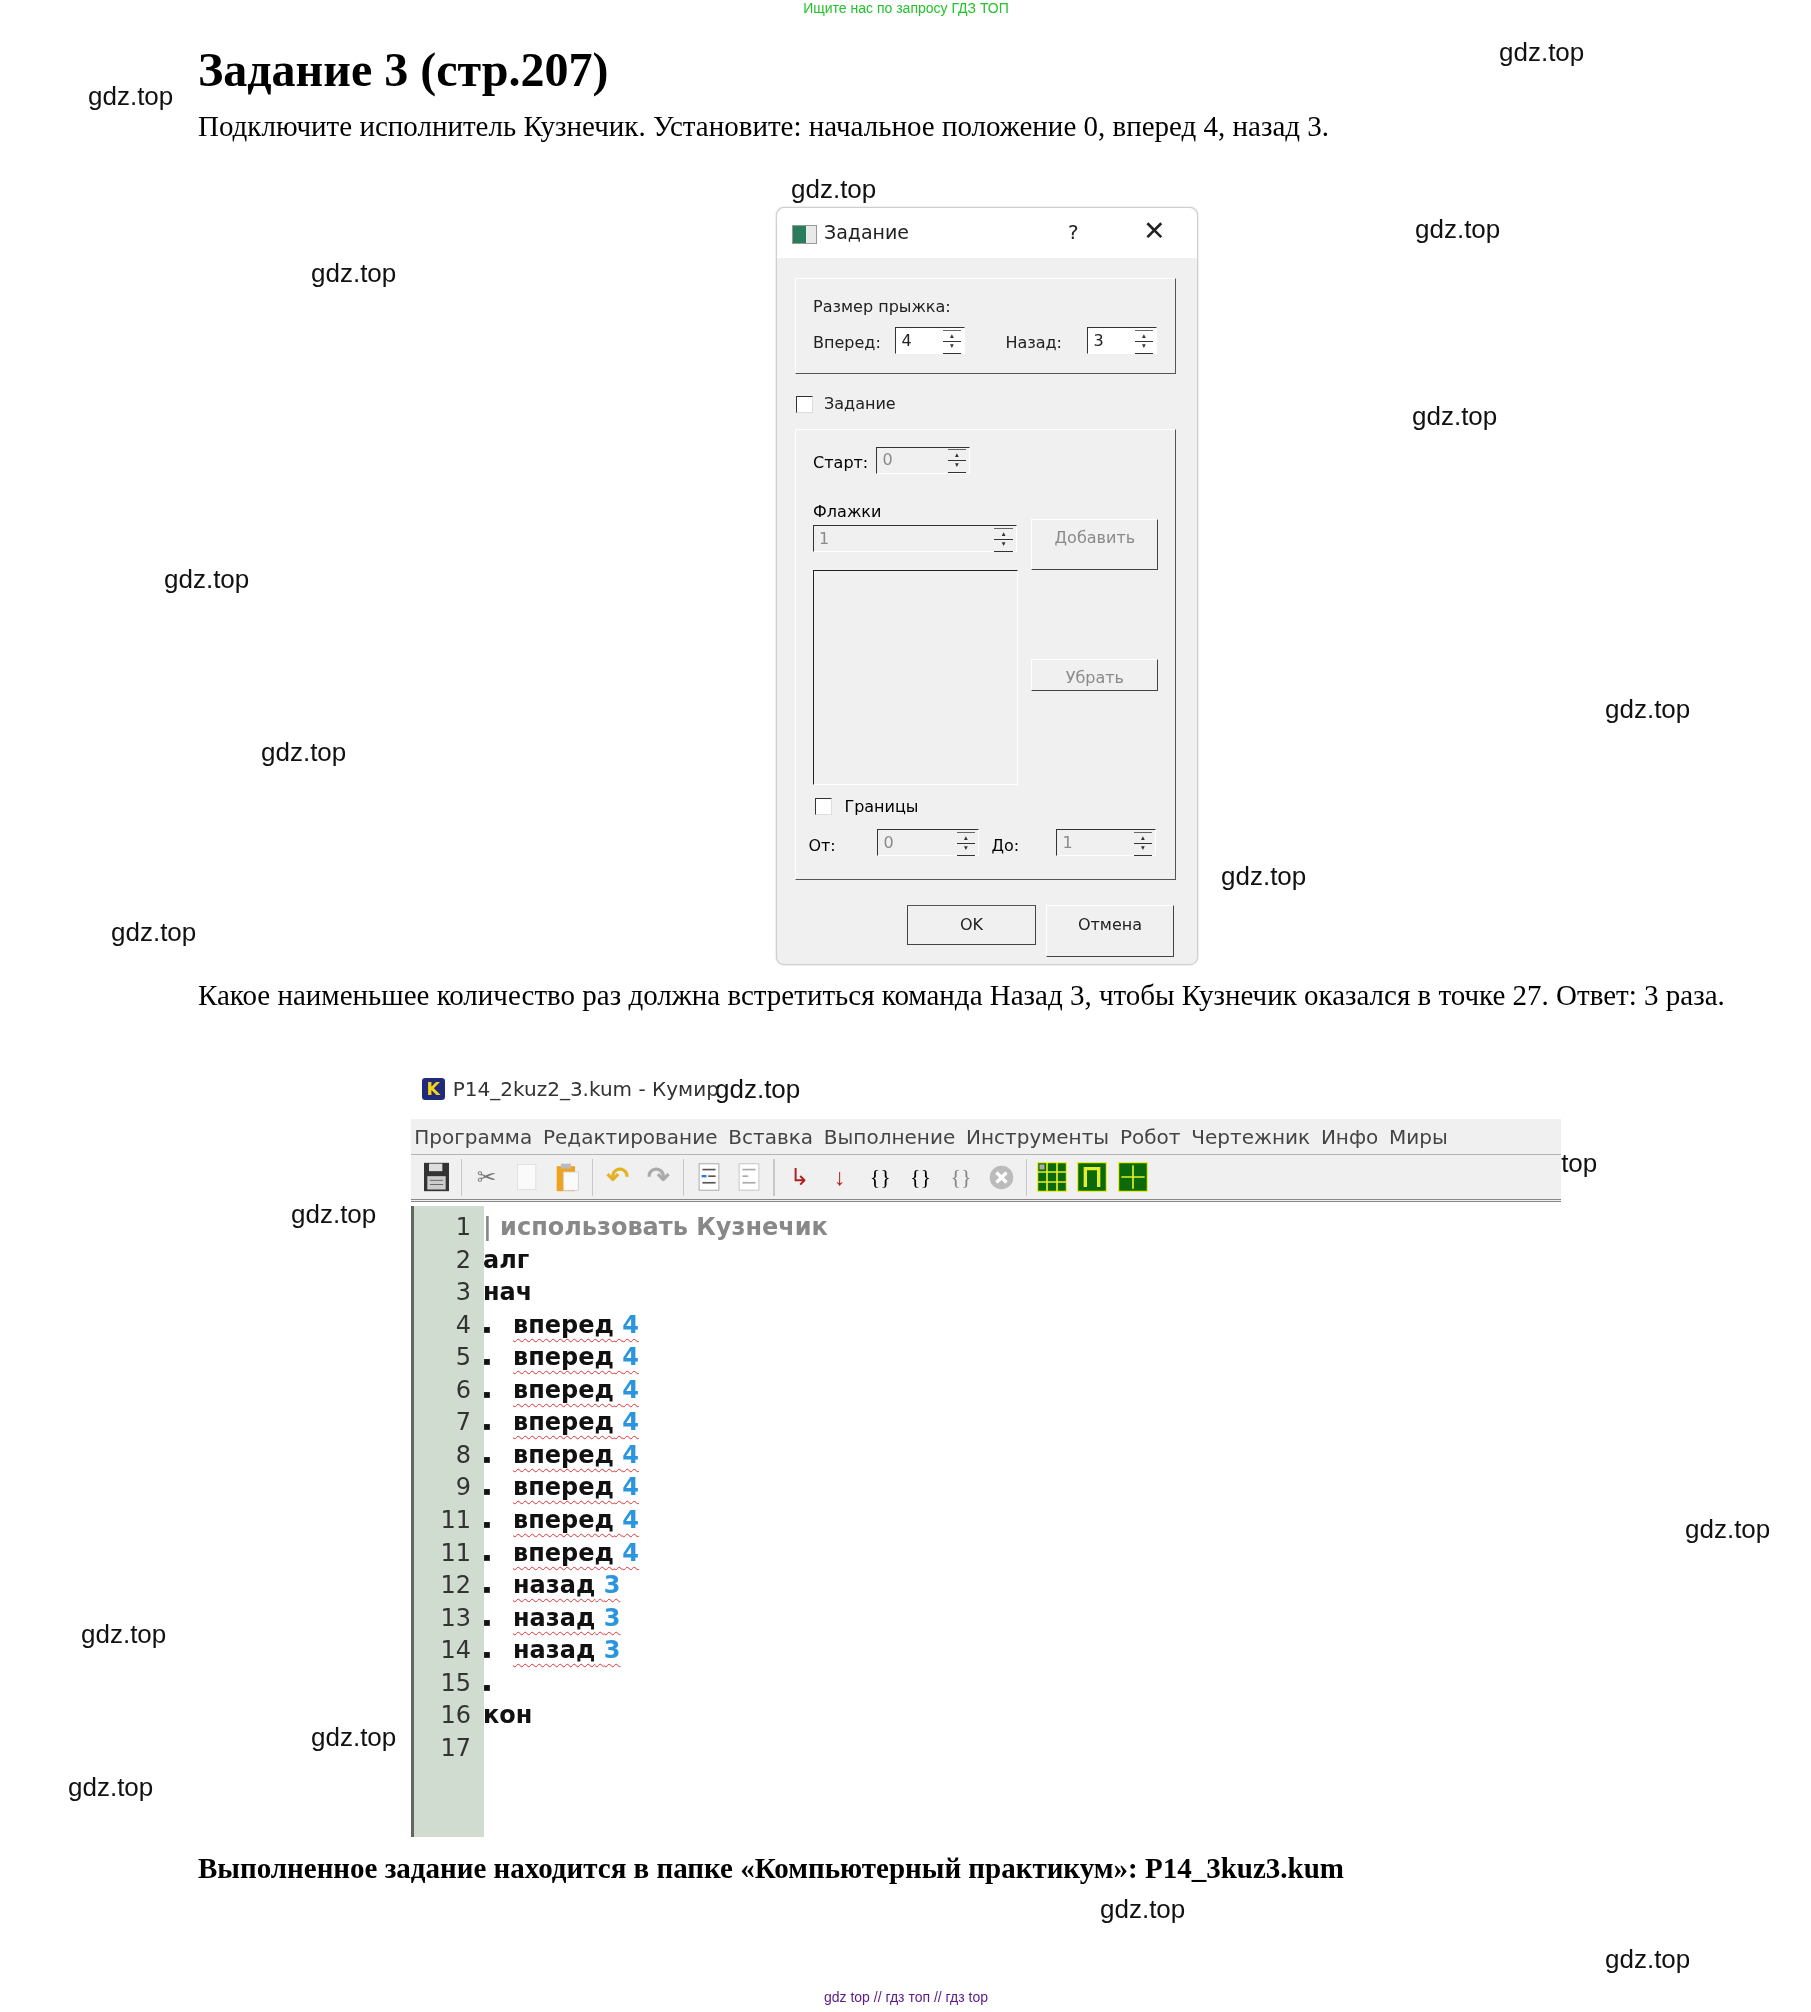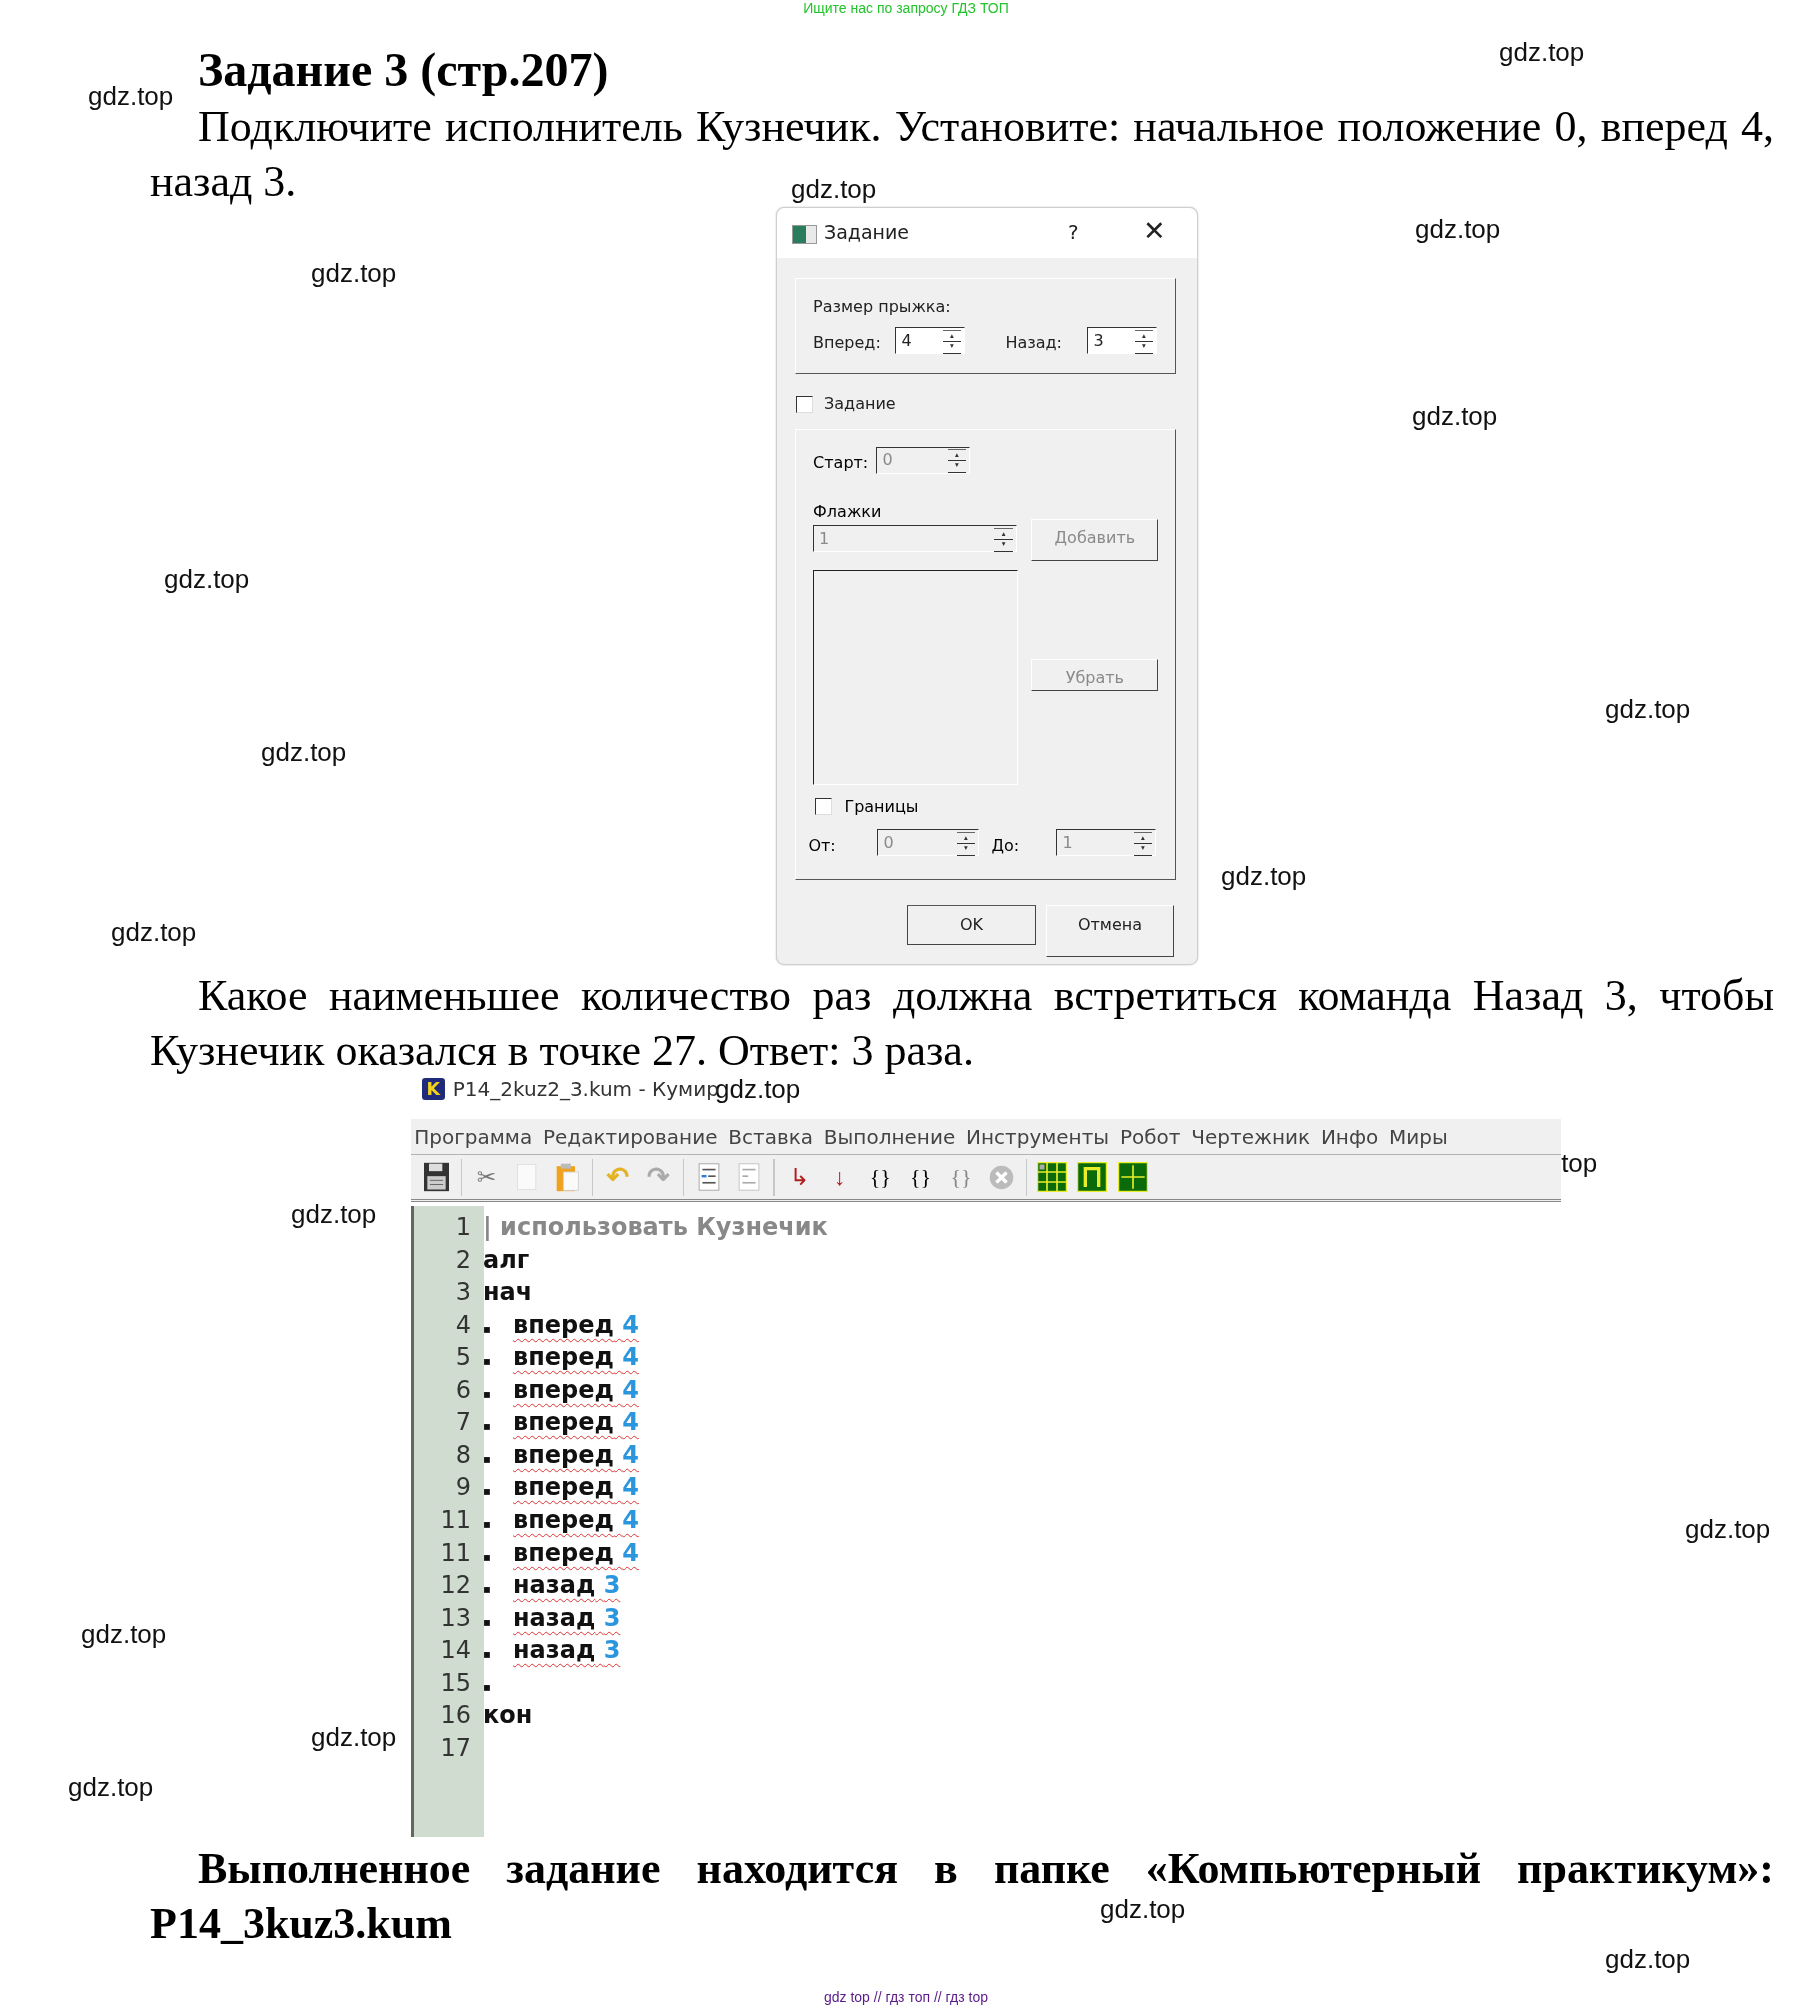--- a/index.html
+++ b/index.html
@@ -1,21 +1,21 @@
 <!DOCTYPE html>
 <html style="font-size:13.4px"><head>
 <meta charset="utf-8">
 <style>
   html, body { margin:0; padding:0; background:#fff; }
   body { width:1812px; height:2012px; position:relative; overflow:hidden; font-family:"Liberation Serif", serif; color:#000; }
   .abs { position:absolute; }
   .topbanner { left:0; width:1812px; top:0; text-align:center; font-family:"Liberation Sans", sans-serif; font-size:14px; color:#22c32b; line-height:16.7px; }
   .wm { font-family:"Liberation Sans", sans-serif; font-size:26px; color:#111; line-height:28px; white-space:nowrap; }
   .h-title { left:198px; top:43px; font-size:48px; font-weight:bold; line-height:53px; }
-  .para { font-size:44px; line-height:55px; }
+  .para { font-size:29px; line-height:55px; }
   .p1 { left:150px; top:99px; width:1624px; text-align:justify; text-align-last:left; text-indent:48px; }
   .p2 { left:150px; top:968px; width:1624px; text-align:justify; text-align-last:left; text-indent:48px; }
   .p3 { left:150px; top:1841px; width:1624px; font-weight:bold; text-indent:48px; text-align:justify; text-align-last:left; }
   .footer { left:0; width:1812px; top:1989px; text-align:center; font-family:"Liberation Sans", sans-serif; font-size:14px; color:#5a1a8a; }
 
   
   .dlg { left:776px; top:207px; width:420px; height:756px; background:#f0f0f0; border:0.8px solid #cfcfcf; border-radius:8.3px; box-shadow:0 0 1.7px #bbb; font-family:"DejaVu Sans", sans-serif; color:#222; }
   .dlg-titlebar { position:absolute; left:0; top:0; width:420px; height:50px; background:#fff; border-radius:8.3px 8.3px 0 0; }
   .dlg-icon { position:absolute; left:15px; top:16.7px; width:23.4px; height:17.5px; background:linear-gradient(90deg,#2a7d5a 0 55%,#e9e9e9 55%); border:0.8px solid #999; }
   .dlg-title { position:absolute; left:47px; top:12.5px; font-size:19px; }
@@ -113,21 +113,21 @@
     <div class="lbl dis" style="left:16.7px;top:23.4px">Старт:</div>
     <div class="spin dis" style="left:80px;top:16.7px;width:94px">
       <span class="v">0</span>
       <span class="arr">▴<br>▾</span>
     </div>
     <div class="lbl dis" style="left:16.7px;top:72px">Флажки</div>
     <div class="spin dis" style="left:16.7px;top:95px;width:204px">
       <span class="v">1</span>
       <span class="arr">▴<br>▾</span>
     </div>
-    <div class="btn dis" style="left:235px;top:89px;width:127px;height:42px;line-height:35px">Добавить</div>
+    <div class="btn dis" style="left:235px;top:89px;width:127px;height:51px;line-height:35px">Добавить</div>
     <div class="listbox" style="left:16.7px;top:140px;width:203px;height:213px"></div>
     <div class="btn dis" style="left:235px;top:229px;width:127px;height:32px;line-height:35px">Убрать</div>
     <div class="chk" style="left:19px;top:368px"></div>
     <div class="lbl dis" style="left:48px;top:367px">Границы</div>
     <div class="lbl dis" style="left:12px;top:406px">От:</div>
     <div class="spin dis" style="left:81px;top:399px;width:102px">
       <span class="v">0</span>
       <span class="arr">▴<br>▾</span>
     </div>
     <div class="lbl dis" style="left:195px;top:406px">До:</div>

